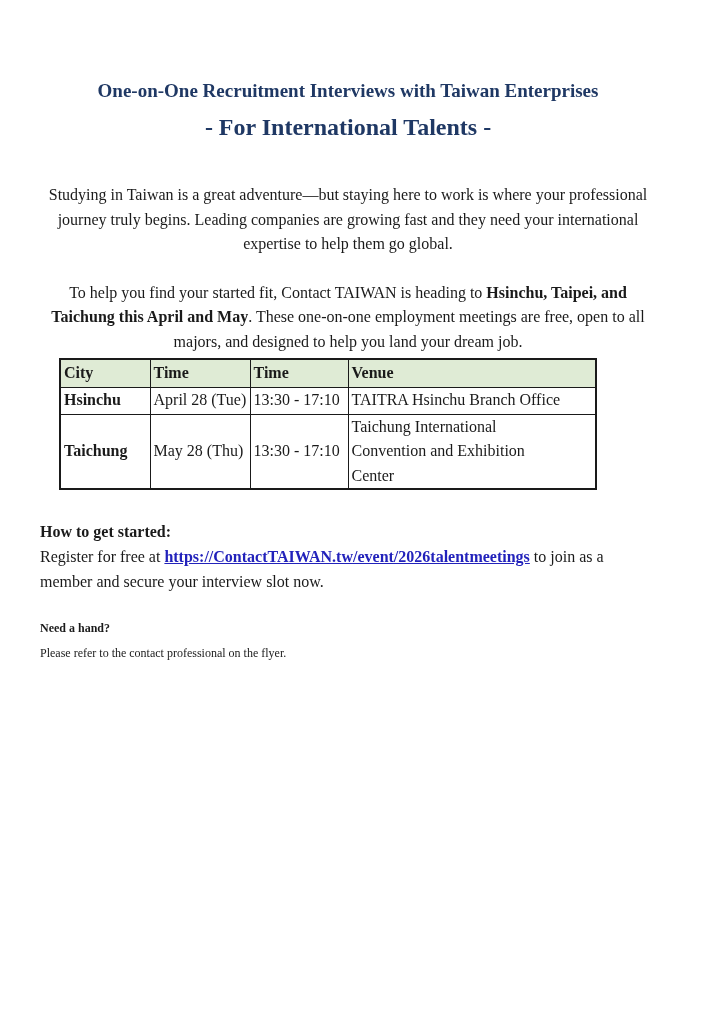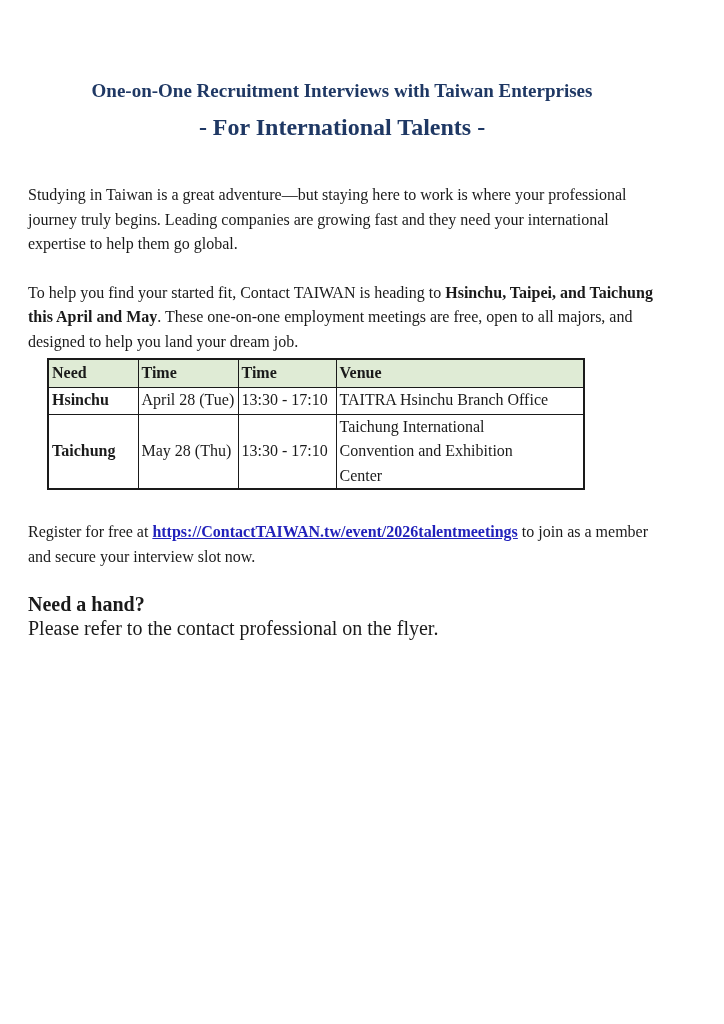--- a/index.html
+++ b/index.html
@@ -5,42 +5,42 @@
   * { margin: 0; padding: 0; box-sizing: border-box; }
   html, body { background: #ffffff; }
   .page {
     position: relative;
     width: 724px;
     height: 1024px;
     margin: 0 auto;
     background: #ffffff;
     font-family: "Liberation Serif", serif;
     color: var(--text-color, #1a1a1a);
-    padding: 80px 68px 0 28px;
+    padding: 80px 68px 0 40px;
     overflow: hidden;
   }
   .title-line1 {
     font-size: 19px;
     font-weight: bold;
     text-align: center;
     line-height: 22px;
     color: var(--title-color, #1F3864);
   }
   .title-line2 {
     font-size: 24px;
     font-weight: bold;
     text-align: center;
     line-height: 22px;
     margin-top: 14px;
     color: var(--title-color, #1F3864);
   }
   .body-para {
     font-size: 16px;
     line-height: 24.5px;
-    text-align: left;
+    text-align: center;
   }
   .para-1 { margin-top: 45px; }
   .para-2 { margin-top: 24px; }
   .section-heading {
     font-size: 16px;
     font-weight: bold;
     line-height: 24.5px;
     margin-top: 26px;
   }
   table.schedule {
@@ -70,21 +70,21 @@
   .col-time  { width: 98px; }
   .col-venue { width: 248px; }
   td.city-cell { font-weight: bold; }
   td.date-cell, td.time-cell { white-space: nowrap; padding: 0 2px; }
   tr.row-h td { height: 27px; }
   tr.row-m td { height: 50px; }
   tr.row-l td { height: 72px; }
   td.venue-justify { text-align: justify; }
   td.venue-preline { white-space: pre-line; margin-left: 24px; }
   .started-block { margin-top: 30px; font-size: 16px; line-height: 24.8px; }
-  .help-block { margin-top: 22px; font-size: 20px; line-height: 24.8px; }
+  .help-block { margin-top: 22px; font-size: 12px; line-height: 24.8px; }
   .block-heading { font-weight: bold; }
   a.reg-link {
     color: var(--link-color, #2222BB);
     font-weight: bold;
     text-decoration: underline;
     text-align: right;
   }
 </style>
 </head>
 <body>
@@ -101,21 +101,21 @@
 
   <table class="schedule">
     <colgroup>
       <col class="col-city">
         <col class="col-date">
         <col class="col-time">
         <col class="col-venue">
     </colgroup>
     <thead>
       <tr>
-        <th>Need</th>
+        <th>City</th>
         <th>Time</th>
         <th>Time</th>
         <th>Venue</th>
       </tr>
     </thead>
     <tbody>
       <tr class="row-h">
         <td class="city-cell">Hsinchu</td>
         <td class="date-cell">April 28 (Tue)</td>
         <td class="time-cell">13:30 - 17:10</td>
@@ -126,20 +126,21 @@
         <td class="date-cell">May 28 (Thu)</td>
         <td class="time-cell">13:30 - 17:10</td>
         <td class="venue-cell venue-preline">Taichung International
 Convention and Exhibition
 Center</td>
       </tr>
     </tbody>
   </table>
 
   <div class="started-block">
+    <div class="block-heading">How to get started:</div>
     <div><span>Register for free at </span><a href="#" class="reg-link">https://ContactTAIWAN.tw/event/2026talentmeetings</a><span> to join as a member and secure your interview slot now.</span></div>
   </div>
 
   <div class="help-block">
     <div class="block-heading">Need a hand?</div>
     <div>Please refer to the contact professional on the flyer.</div>
   </div>
 
 </div>
 

